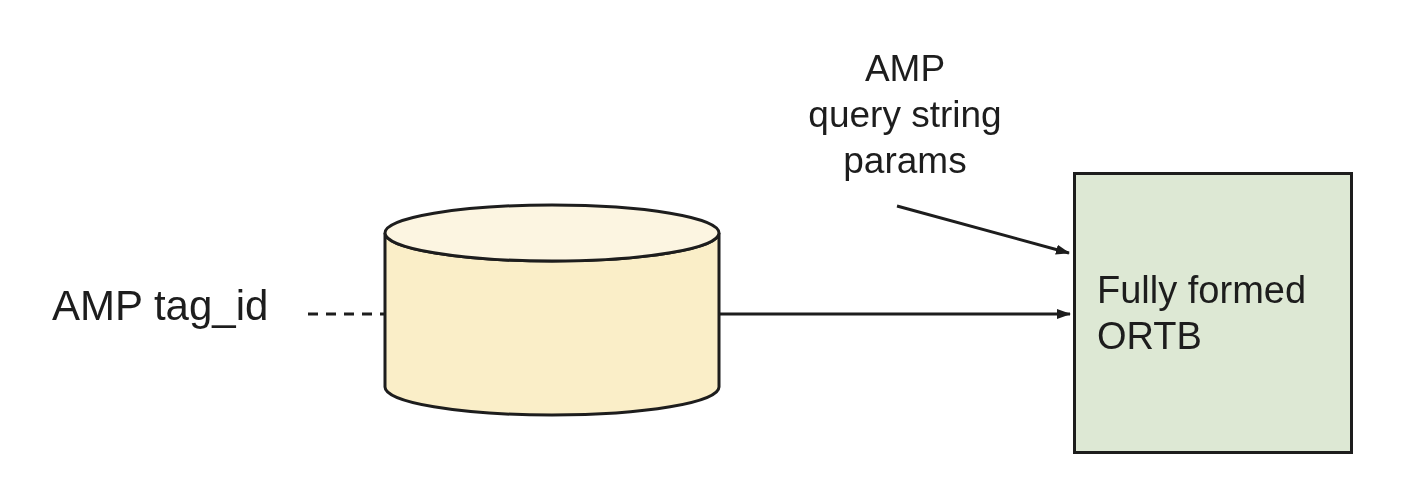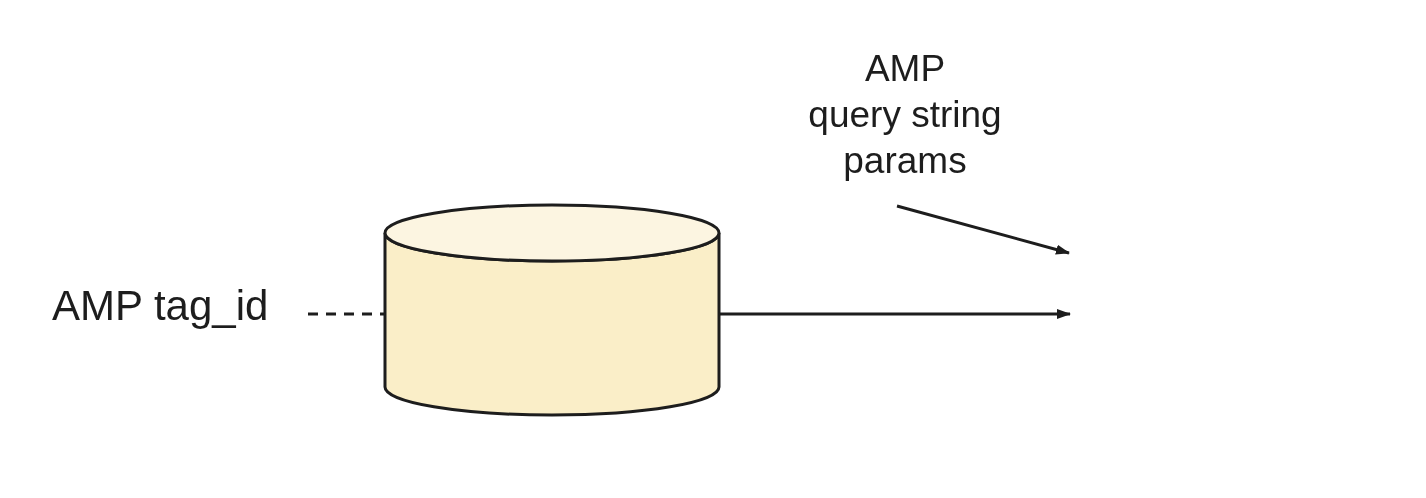--- a/index.html
+++ b/index.html
@@ -109,14 +109,18 @@
     <line class="connector" x1="897" y1="206" x2="1069" y2="253" marker-end="url(#arrowhead)"></line>
   </svg>
 
   <div class="label query-params-label">AMP
 query string
 params</div>
 
   <div class="label tag-id-label">AMP tag_id</div>
 
 
+  <div class="ortb-box">
+    <div class="label ortb-label">Fully formed
+ORTB</div>
+  </div>
 
 </div>
 
 </body></html>

